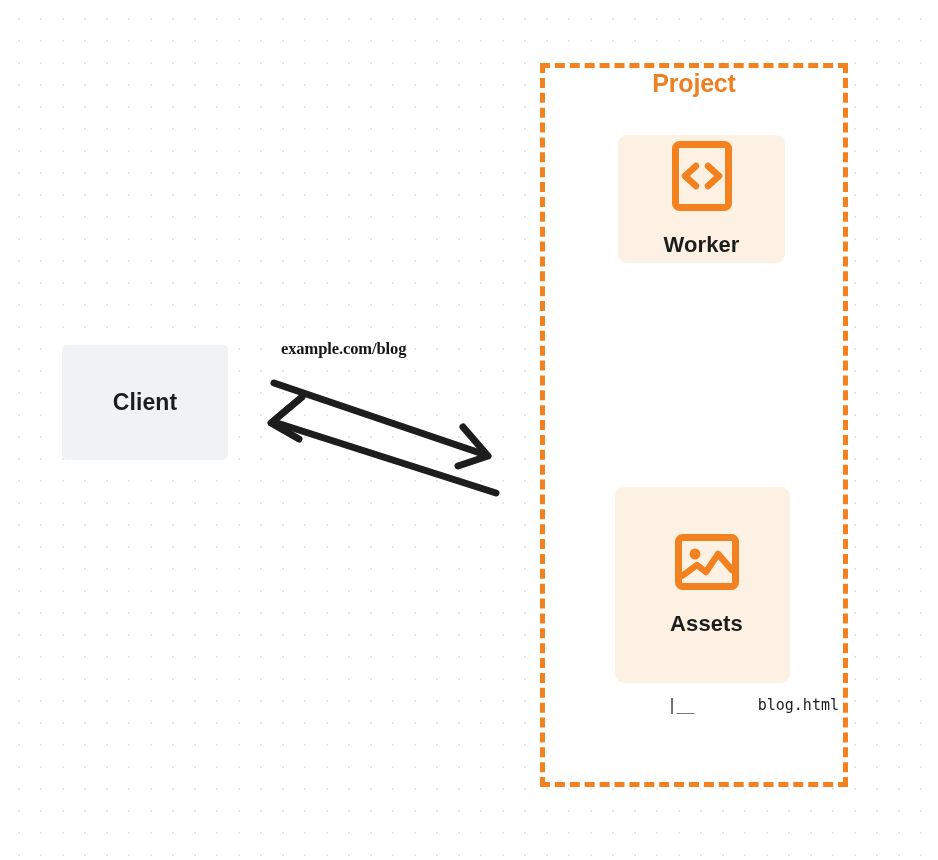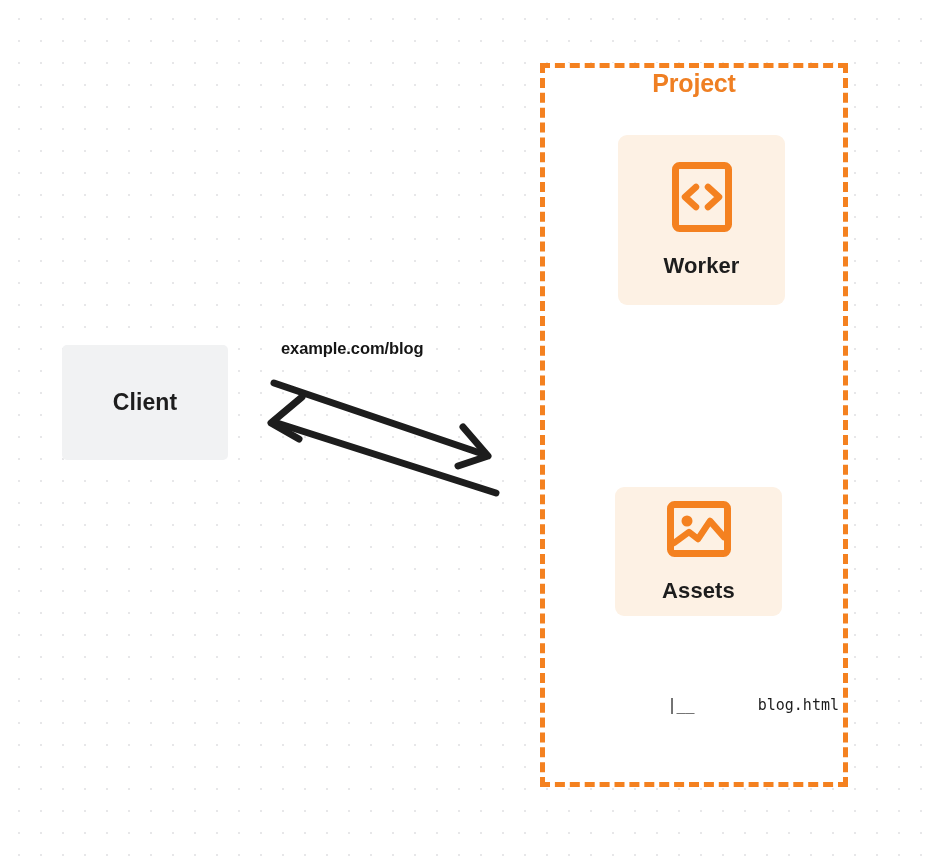--- a/index.html
+++ b/index.html
@@ -49,20 +49,21 @@
   
   #request-label {
     position: absolute;
     left: 281px;
     top: 339px;
     font-size: 16.5px;
     font-weight: bold;
     color: #151515;
     white-space: nowrap;
     letter-spacing: -0.1px;
+    font-family: Liberation Serif, serif;
   }
   #arrows-svg {
     position: absolute;
     left: 255px;
     top: 365px;
     width: 260px;
     height: 145px;
   }
 
   
@@ -98,26 +99,27 @@
     background: #fdf1e4;
     border-radius: 9px;
     display: flex;
     flex-direction: column;
     align-items: center;
     justify-content: center;
   }
   #worker-card {
     left: 73px;
     top: 67px;
-    height: 170px;
+    height: 128px;
   }
   #assets-card {
     left: 70px;
     top: 419px;
-    height: 129px;
+    height: 196px;
+    padding-left: 8px;
   }
   .service-icon {
     display: block;
     margin-bottom: 16px;
   }
   .service-name {
     font-size: 22px;
     font-weight: bold;
     color: #1d1d1d;
     letter-spacing: 0.1px;

